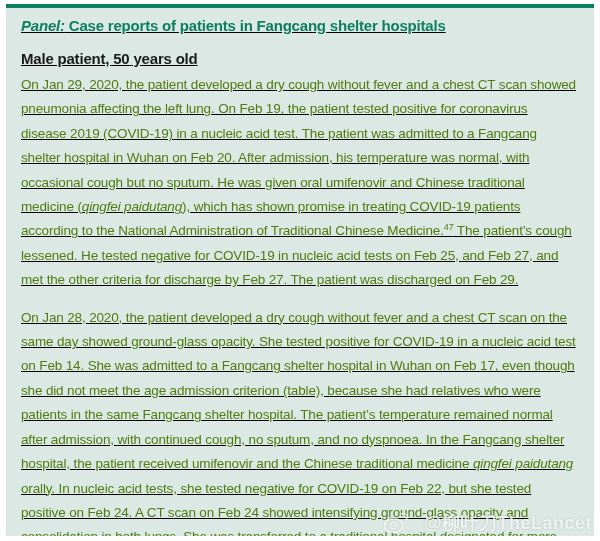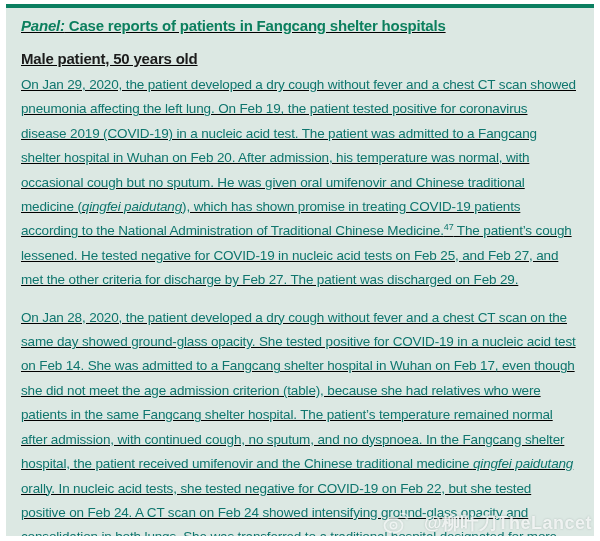--- a/index.html
+++ b/index.html
@@ -40,21 +40,21 @@
   }
   .section-heading {
     color: #1c1c1c;
     font-size: 15px;
     font-weight: bold;
     letter-spacing: -0.2px;
     margin: 0 0 5px 0;
     line-height: 18px;
   }
   .body-para {
-    color: #0f766e;
+    color: #4d7c0f;
     font-size: 13.5px;
     letter-spacing: -0.15px;
     line-height: 24.4px;
     margin: 0 0 13px 0;
     text-align: left;
   }
   .body-para sup {
     font-size: 9px;
     line-height: 0;
     vertical-align: super;

